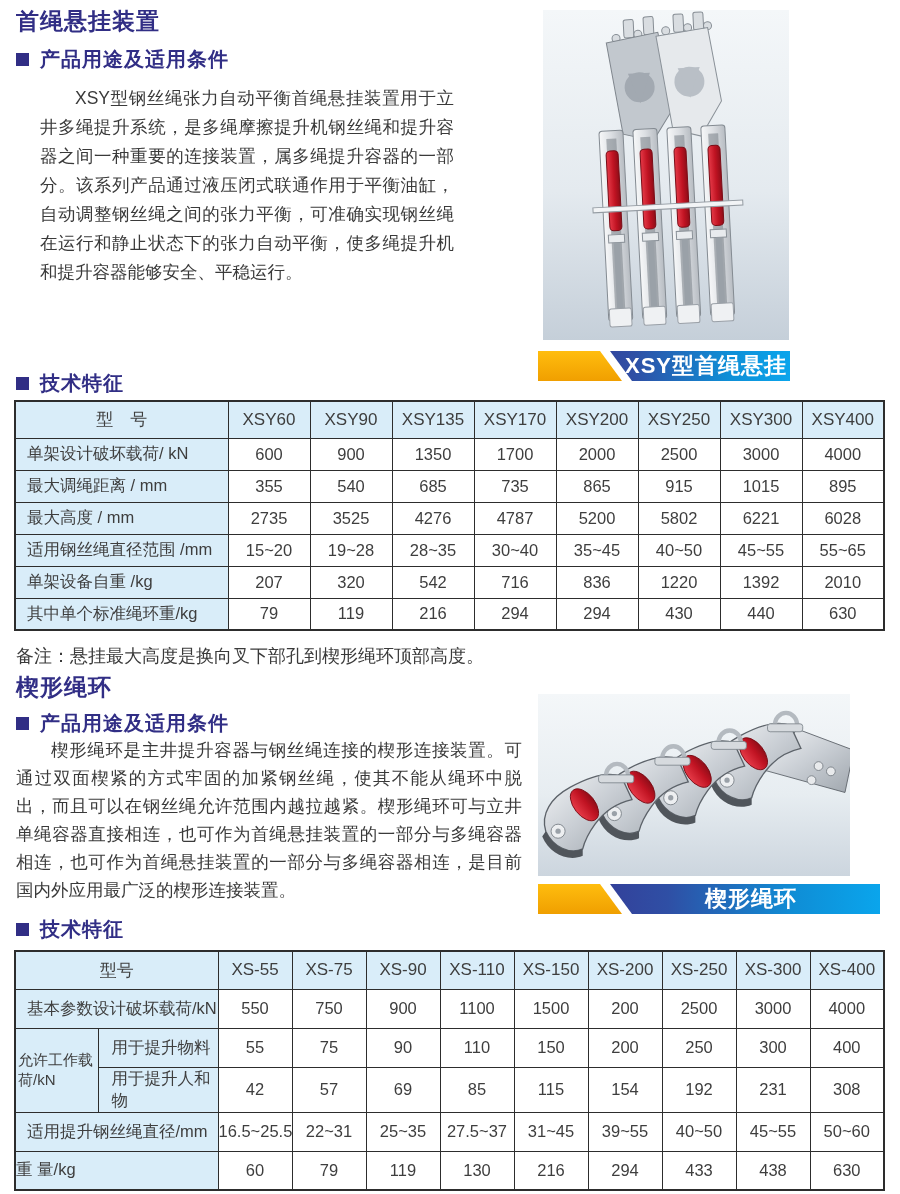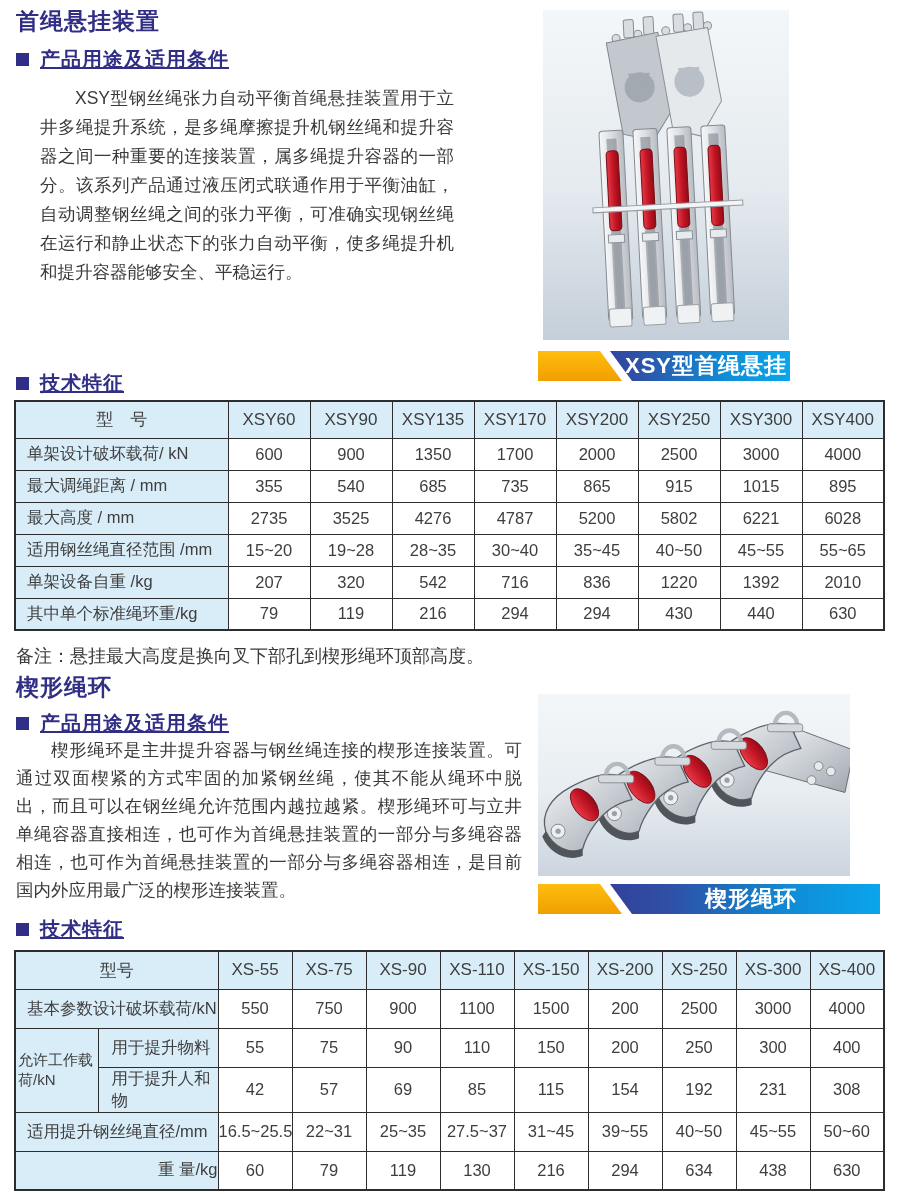--- a/index.html
+++ b/index.html
@@ -1,21 +1,21 @@
 <!DOCTYPE html>
 <html><head>
 <meta charset="utf-8">
 <style>
   html,body{margin:0;padding:0;background:#ffffff;}
   .page{position:relative;width:900px;height:1194px;background:#ffffff;overflow:hidden;
         font-family:"Liberation Sans","DejaVu Sans",sans-serif;}
   .title{position:absolute;left:16px;margin:0;font-size:23px;font-weight:bold;color:#312e85;letter-spacing:1px;}
   .sec{position:absolute;left:16px;display:flex;align-items:center;gap:11px;}
   .bullet{width:13px;height:13px;background:#312e85;flex:0 0 auto;}
-  .sec-t{font-size:20px;font-weight:bold;color:#312e85;letter-spacing:1px;text-decoration:underline;}
+  .sec-t{font-size:20px;font-weight:bold;color:#312e85;letter-spacing:1px;}
   .para{position:absolute;margin:0;font-size:17.5px;line-height:29px;color:#3a3a3a;
         text-align:justify;text-indent:2em;}
   #para1{left:40px;top:84px;width:414px;}
   #para2{left:16px;top:736px;width:506px;line-height:28px;}
   .note{position:absolute;left:16px;top:644px;margin:0;font-size:18px;color:#3a3a3a;}
   .photo{position:absolute;}
   #photo1{left:543px;top:10px;width:246px;height:330px;}
   #photo2{left:538px;top:694px;width:312px;height:182px;}
   .banner{position:absolute;height:30px;}
   #banner1{left:538px;top:351px;width:252px;}
@@ -31,21 +31,21 @@
   table.spec{position:absolute;border-collapse:collapse;table-layout:fixed;background:#fff;
         border:2px solid #2d2d2d;}
   .spec td{border:1px solid #2d2d2d;text-align:center;font-size:16.5px;color:#3e3e3e;padding:0;
         overflow:hidden;white-space:nowrap;}
   #t1{left:14px;top:400px;width:869px;padding-left:36px;}
   #t2{left:14px;top:950px;width:869px;}
   #t1 tr{height:32px;}  #t1 tr.head{height:37px;}
   #t2 tr{height:39px;}  #t2 tr.head{height:38px;}
   .spec .hd{background:#d9edf9;font-size:17px;}
   .spec .lbl{background:#d9edf9;text-align:left;padding-left:11px;font-size:16.5px;white-space:normal;margin-left:6px;}
-  .spec .lbl.ctr{text-align:right;padding-left:0;}
+  .spec .lbl.ctr{text-align:left;padding-left:0;}
   .lg{font-size:20px;}
   #t2 .grp{padding-left:2px;font-size:15px;line-height:20px;}
   #t2 .sub{padding-left:13px;}
 </style>
 </head>
 <body>
 
 <div class="page">
 
   <h1 class="title" style="top:6px;">首绳悬挂装置</h1>
@@ -370,20 +370,20 @@
       <td>50~60</td>
     </tr>
     <tr>
       <td class="lbl ctr" colspan="2">重 量/kg</td>
       <td>60</td>
       <td>79</td>
       <td>119</td>
       <td>130</td>
       <td>216</td>
       <td>294</td>
-      <td>634</td>
+      <td>433</td>
       <td>438</td>
       <td>630</td>
     </tr>
   </tbody>
     </table>
 
 </div>
 
 </body></html>

